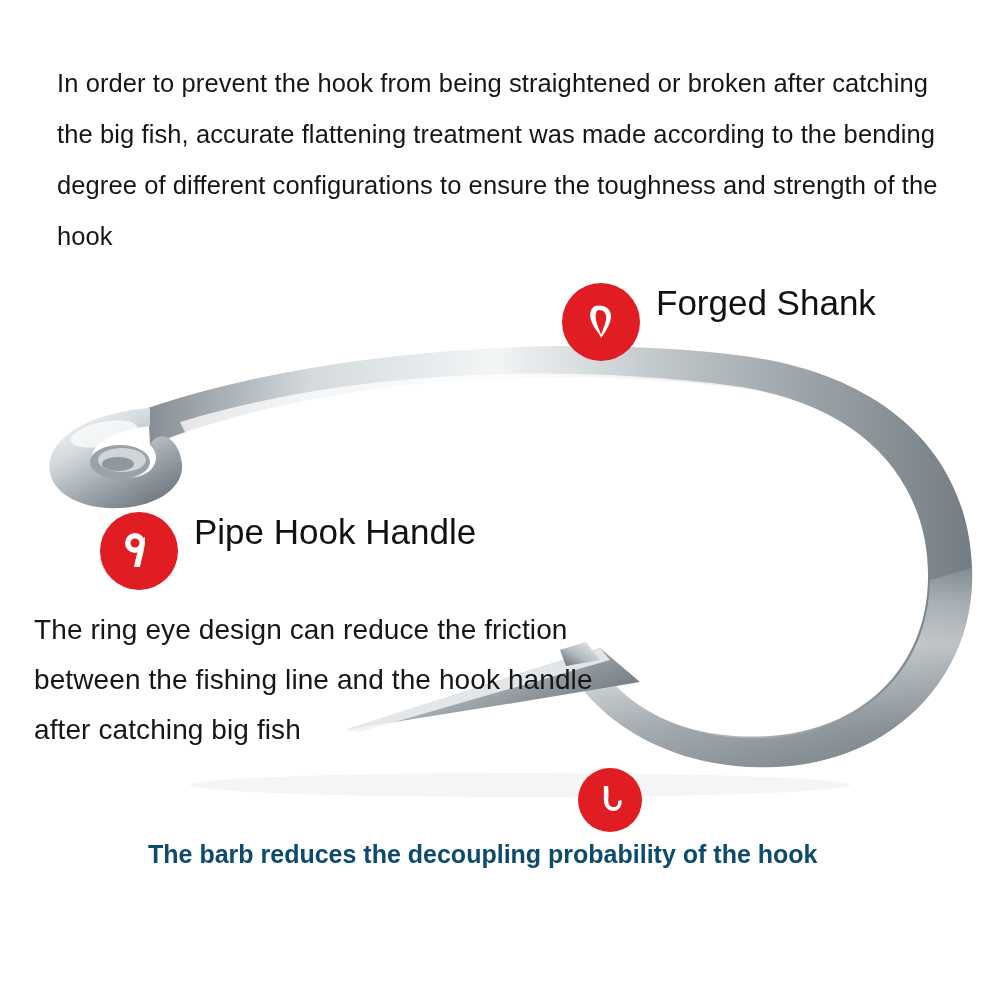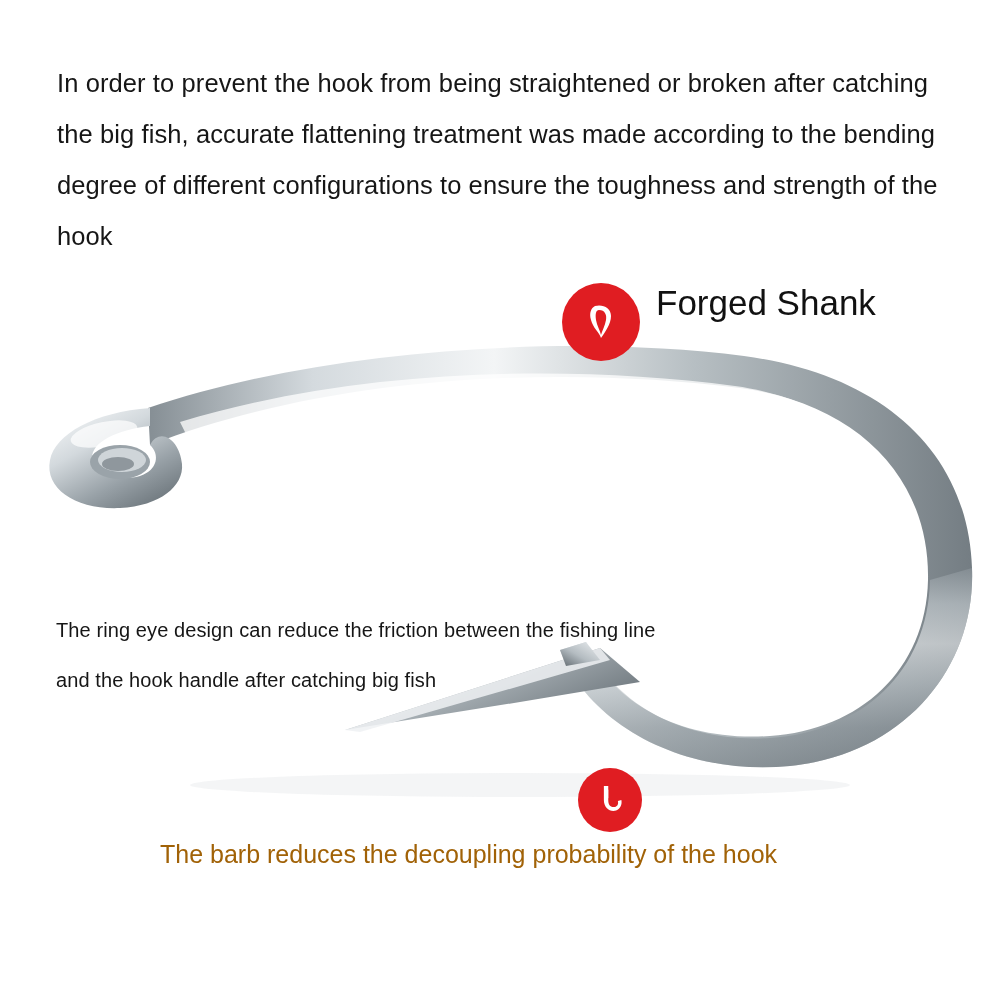--- a/index.html
+++ b/index.html
@@ -27,33 +27,34 @@
     letter-spacing: 0.1px;
     color: #161616;
     white-space: pre-line;
   }
   #intro-paragraph {
     left: 57px;
     top: 58px;
     width: 900px;
   }
   #eye-paragraph {
-    left: 56px;
+    left: 34px;
     top: 605px;
     width: 600px;
-    font-size: 20px;
+    font-size: 28px;
     line-height: 50px;
   }
   #barb-caption {
     position: absolute;
-    left: 160px;
+    left: 148px;
     top: 840px;
     width: 760px;
     font-size: 25px;
-    color: #a16207;
+    color: #0c4a6e;
+    font-weight: bold;
   }
 
   
   .callout {
     position: absolute;
     display: flex;
     align-items: flex-start;
   }
   .badge {
     width: 78px;
@@ -181,20 +182,30 @@
   <div class="callout" id="callout-forged-shank">
     <div class="badge">
       <svg width="48" height="48" viewBox="0 0 48 48">
         <path d="M18 8 C26 6 34 10 34 18 C34 26 28 34 24 40 C22 34 16 30 14 22 C12 15 14 10 18 8 Z" fill="#ffffff"></path>
         <path d="M22 12 C28 12 30 17 29 22 C28 28 25 33 24 37 C23 32 20 28 19 22 C18 16 19 12 22 12 Z" fill="#e01d22"></path>
       </svg>
     </div>
     <div class="callout-label">Forged Shank</div>
   </div>
 
+  <div class="callout" id="callout-pipe-hook">
+    <div class="badge">
+      <svg width="48" height="48" viewBox="0 0 48 48">
+        <path d="M30 10 C30 22 27 30 25 40 L19 40 C21 29 24 22 24 14 Z" fill="#ffffff"></path>
+        <circle cx="20" cy="16" r="10" fill="#ffffff"></circle>
+        <circle cx="20" cy="16" r="4.5" fill="#e01d22"></circle>
+      </svg>
+    </div>
+    <div class="callout-label">Pipe Hook Handle</div>
+  </div>
 
   <div class="callout" id="callout-barb">
     <div class="badge">
       <svg width="42" height="42" viewBox="0 0 48 48">
         <path d="M17 8 L17 24 C17 33 24 38 31 36 C36 34 38 29 37 24
                  L33 25 C34 29 32 32 28 32 C24 32 22 29 22 24 L22 8 Z" fill="#ffffff"></path>
         <path d="M22 12 L22 22 L17 19 Z" fill="#ffffff"></path>
       </svg>
     </div>
     <div class="callout-label"></div>

